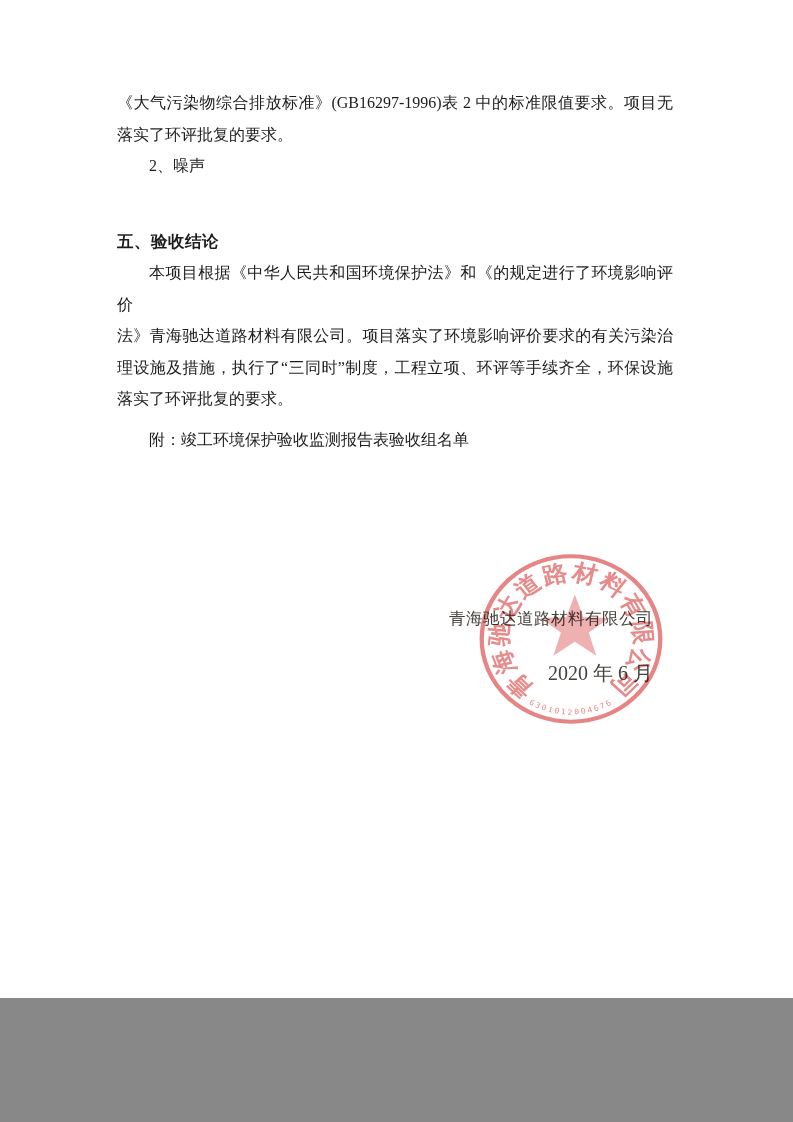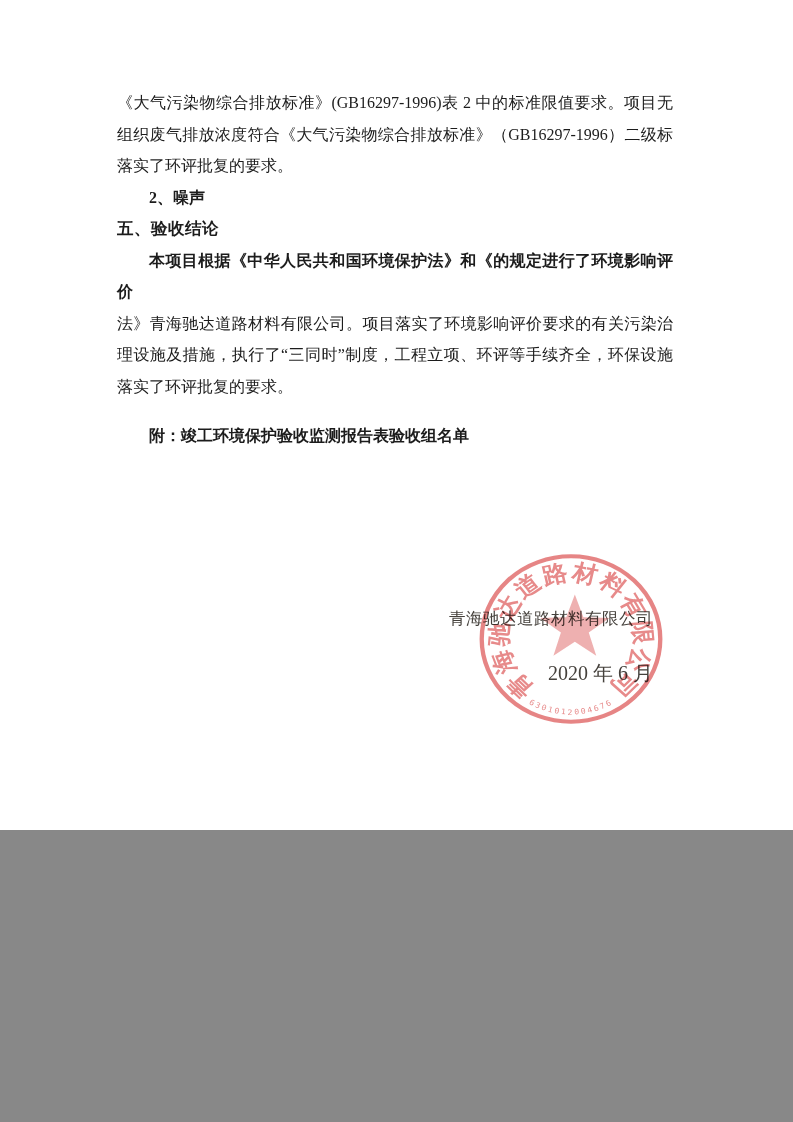--- a/index.html
+++ b/index.html
@@ -1,19 +1,19 @@
 <!DOCTYPE html>
 <html><head>
 <meta charset="utf-8">
 <style>
   html, body { margin: 0; padding: 0; background: #888; }
   .page {
     position: relative;
     width: 793px;
-    height: 830px;
+    height: 998px;
     margin: 0 auto;
     background: #ffffff;
     overflow: hidden;
     font-family: "Liberation Serif", "DejaVu Serif", serif;
     color: #1c1c1c;
   }
   .content {
     position: absolute;
     left: 117px;
     top: 87px;
@@ -21,27 +21,28 @@
     font-size: 16px;
     line-height: 31.5px;
   }
   .line { white-space: nowrap; }
   .jfy {
     white-space: normal;
     text-align: justify;
     text-align-last: justify;
     text-justify: inter-character;
   }
-  .ind { text-indent: 2em; font-weight: bold; }
+  .ind { text-indent: 2em; }
   .heading {
     font-weight: bold;
     font-size: 16.5px;
     letter-spacing: 0.5px;
+    margin-top: 44px;
   }
-  .attachment { margin-top: 18px; }
+  .attachment { margin-top: 9px; }
   .signature {
     position: absolute;
     top: 606px;
     right: 140px;
     text-align: right;
     color: #45413c;
     z-index: 2;
   }
   .signature .company { font-size: 16.5px; line-height: 26px; letter-spacing: 0.5px; }
   .signature .date    { font-size: 20px;   line-height: 26px; margin-top: 28px; }
@@ -63,21 +64,20 @@
     color: #222222;
   }
 </style>
 </head>
 <body>
 
 <div class="page">
 
   <div class="content">
     <div class="line jfy">《大气污染物综合排放标准》(GB16297-1996)表 2 中的标准限值要求。项目无</div>
-    <div class="line jfy">组织废气排放浓度符合《大气污染物综合排放标准》（GB16297-1996）二级标</div>
     <div class="line">落实了环评批复的要求。</div>
 
     <div class="line ind">2、噪声</div>
 
 
     <div class="line heading">五、验收结论</div>
 
     <div class="line ind jfy">本项目根据《中华人民共和国环境保护法》和《的规定进行了环境影响评价</div>
     <div class="line jfy">法》青海驰达道路材料有限公司。项目落实了环境影响评价要求的有关污染治</div>
     <div class="line jfy">理设施及措施，执行了“三同时”制度，工程立项、环评等手续齐全，环保设施</div>

